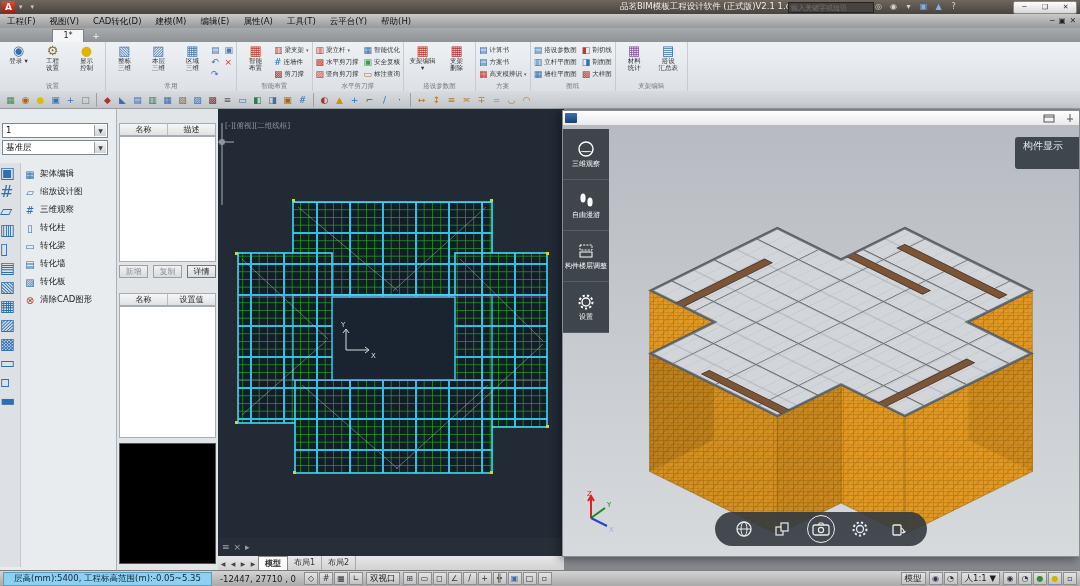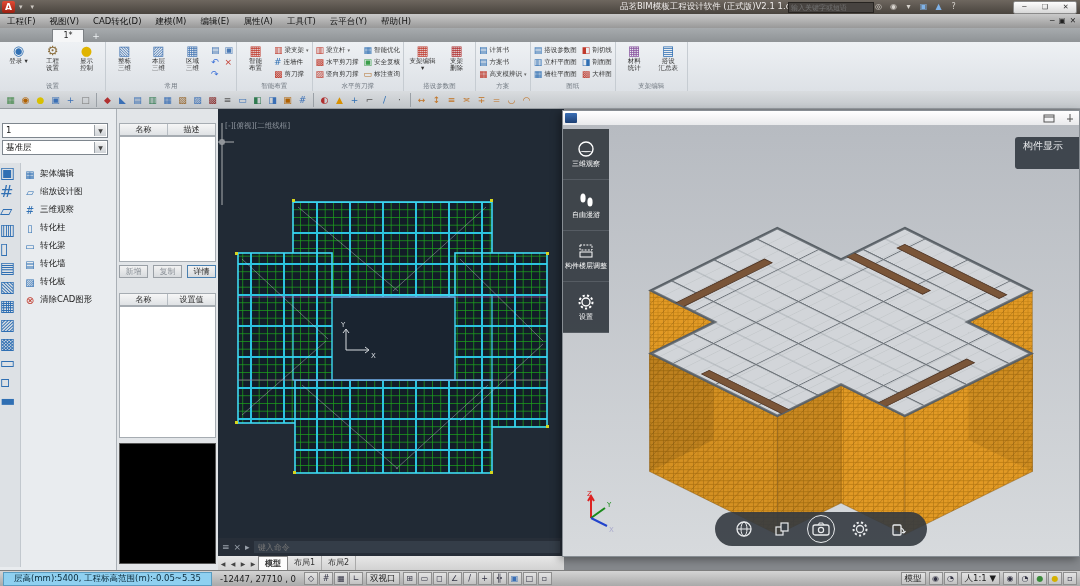--- a/index.html
+++ b/index.html
@@ -583,21 +583,20 @@
             <rect x="2" y="31" width="4" height="4" fill="none"></rect>
           </g>
         </g>
       </svg>
       <span class="vplabel">[-][俯视][二维线框]</span>
     </div>
     <div class="cmdline">
       <span class="cmdico">≡</span>
       <span class="cmdico">×</span>
       <span class="cmdico">▸</span>
-      <input class="cmdfield" placeholder="键入命令" style="">
     </div>
     <div class="tabsbar">
       <span style="display:flex;">
           <span class="tarrow">◀</span>
           <span class="tarrow">◀</span>
           <span class="tarrow">▶</span>
           <span class="tarrow">▶</span>
         </span>
       <span style="display:flex;">
           <span class="cadtab">模型</span>

